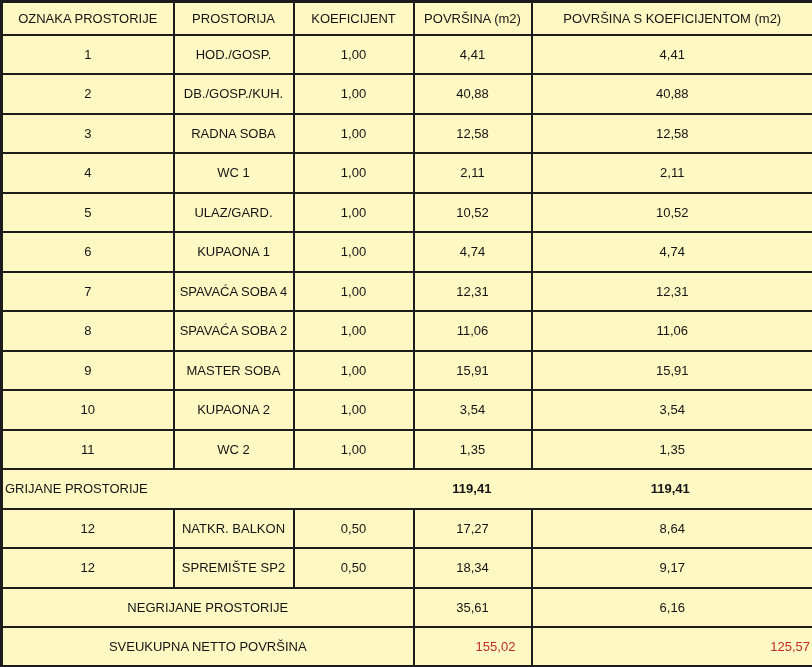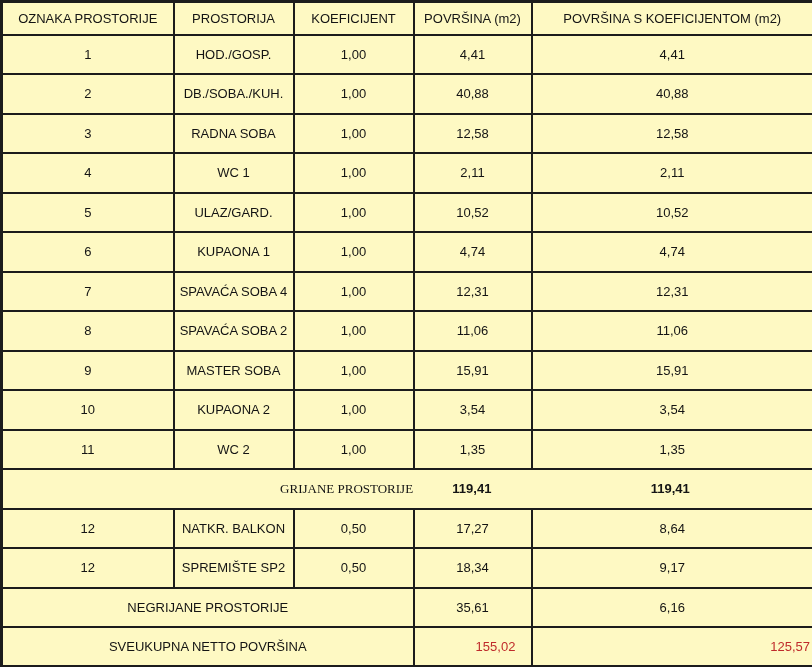--- a/index.html
+++ b/index.html
@@ -36,21 +36,21 @@
   thead tr { height: 33px; }
   tbody tr { height: 39.5px; }
   td.bold, span.bold { font-weight: bold; border-radius: 15px; }
   
   td.open-cell { padding: 0; }
   .open-flex {
     display: flex;
     width: 100%;
     align-items: center;
   }
-  .open-flex .seg-label { width: 50.7%; text-align: right; font-family: Liberation Serif, serif; }
+  .open-flex .seg-label { width: 50.7%; text-align: left; }
   .open-flex .seg-v1    { width: 14.6%; text-align: center; font-weight: bold; }
   .open-flex .seg-v2    { width: 34.7%; text-align: center; font-weight: bold; }
 </style>
 </head>
 <body>
 
 <div class="page">
   <table class="area-table">
     <colgroup>
       <col style="width:172px">
@@ -71,21 +71,21 @@
     <tbody>
         <tr>
           <td>1</td>
           <td>HOD./GOSP.</td>
           <td>1,00</td>
           <td>4,41</td>
           <td>4,41</td>
         </tr>
         <tr>
           <td>2</td>
-          <td>DB./SOBA./KUH.</td>
+          <td>DB./GOSP./KUH.</td>
           <td>1,00</td>
           <td>40,88</td>
           <td>40,88</td>
         </tr>
         <tr>
           <td>3</td>
           <td>RADNA SOBA</td>
           <td>1,00</td>
           <td>12,58</td>
           <td>12,58</td>

